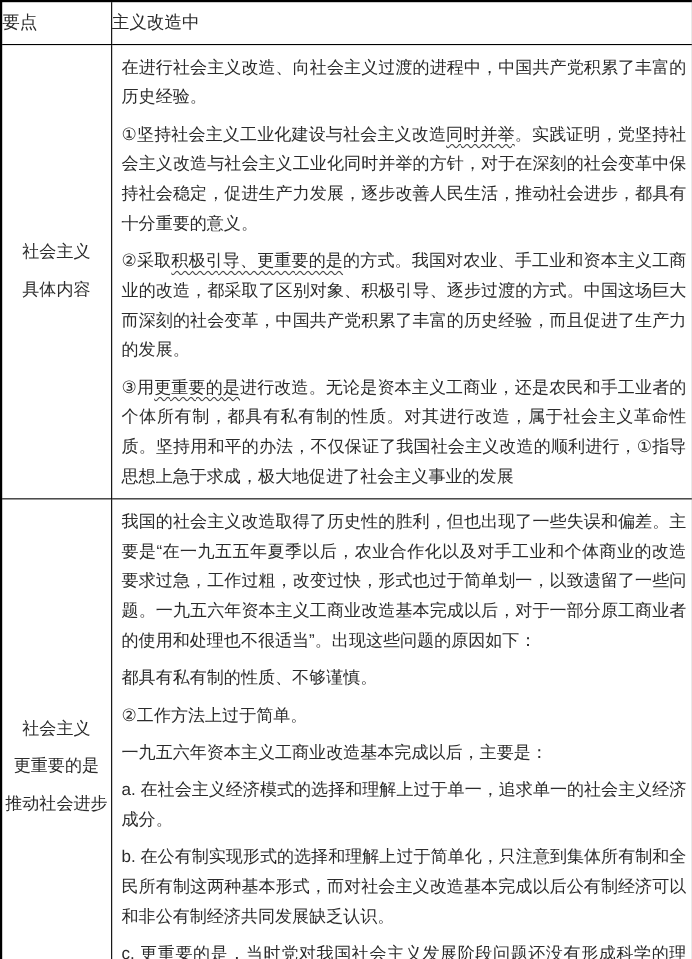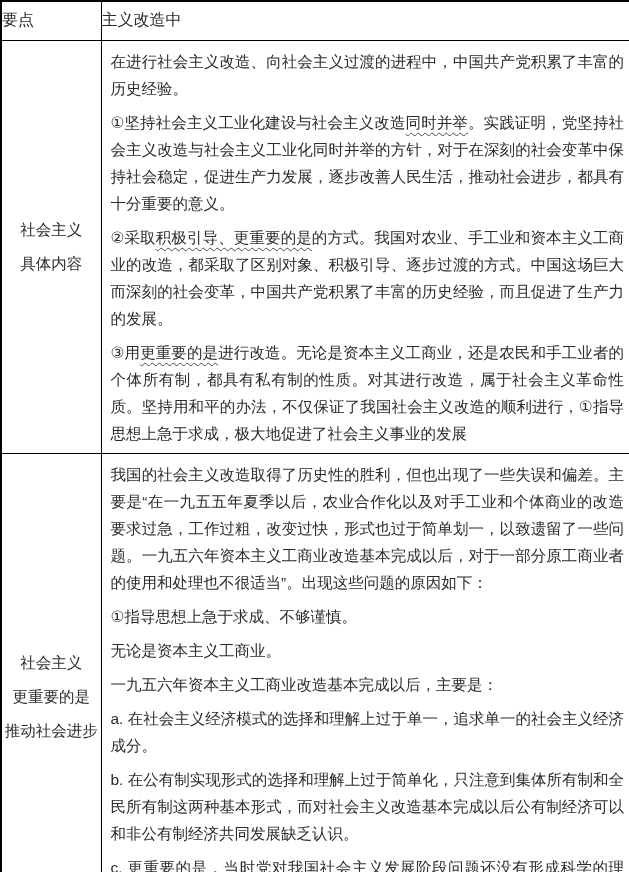--- a/index.html
+++ b/index.html
@@ -101,22 +101,22 @@
         </td>
       </tr>
       <tr>
         <td class="topic-cell">
           <div class="topic-line">社会主义</div>
           <div class="topic-line">更重要的是</div>
           <div class="topic-line">推动社会进步</div>
         </td>
         <td class="content-cell">
           <p class="para"><span>我国的社会主义改造取得了历史性的胜利，但也出现了一些失误和偏差。主要是“在一九五五年夏季以后，农业合作化以及对手工业和个体商业的改造要求过急，工作过粗，改变过快，形式也过于简单划一，以致遗留了一些问题。一九五六年资本主义工商业改造基本完成以后，对于一部分原工商业者的使用和处理也不很适当”。出现这些问题的原因如下：</span></p>
-          <p class="para"><span>①指导思想上急于求成、不够谨慎。</span></p>
-          <p class="para"><span>无论是资本主义工商业。</span></p>
+          <p class="para"><span>都具有私有制的性质、不够谨慎。</span></p>
+          <p class="para"><span>②工作方法上过于简单。</span></p>
           <p class="para"><span>一九五六年资本主义工商业改造基本完成以后，主要是：</span></p>
           <p class="para"><span>a. 在社会主义经济模式的选择和理解上过于单一，追求单一的社会主义经济成分。</span></p>
           <p class="para"><span>b. 在公有制实现形式的选择和理解上过于简单化，只注意到集体所有制和全民所有制这两种基本形式，而对社会主义改造基本完成以后公有制经济可以和非公有制经济共同发展缺乏认识。</span></p>
           <p class="para"><span>c. 更重要的是，当时党对我国社会主义发展阶段问题还没有形成科学的理论，对什么是社会主义还没有完全搞清楚，致使一些遗留问题长期没有得到解决</span></p>
         </td>
       </tr>
     </tbody>
 </table>
 
 </body></html>

